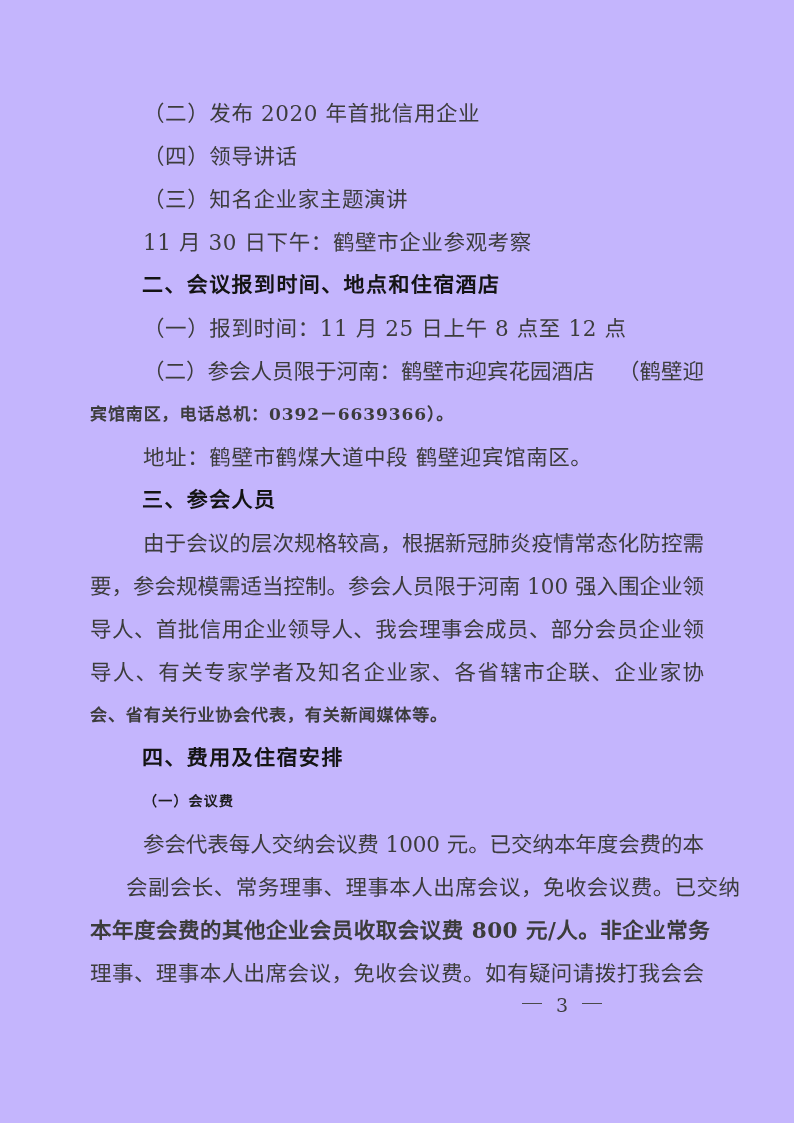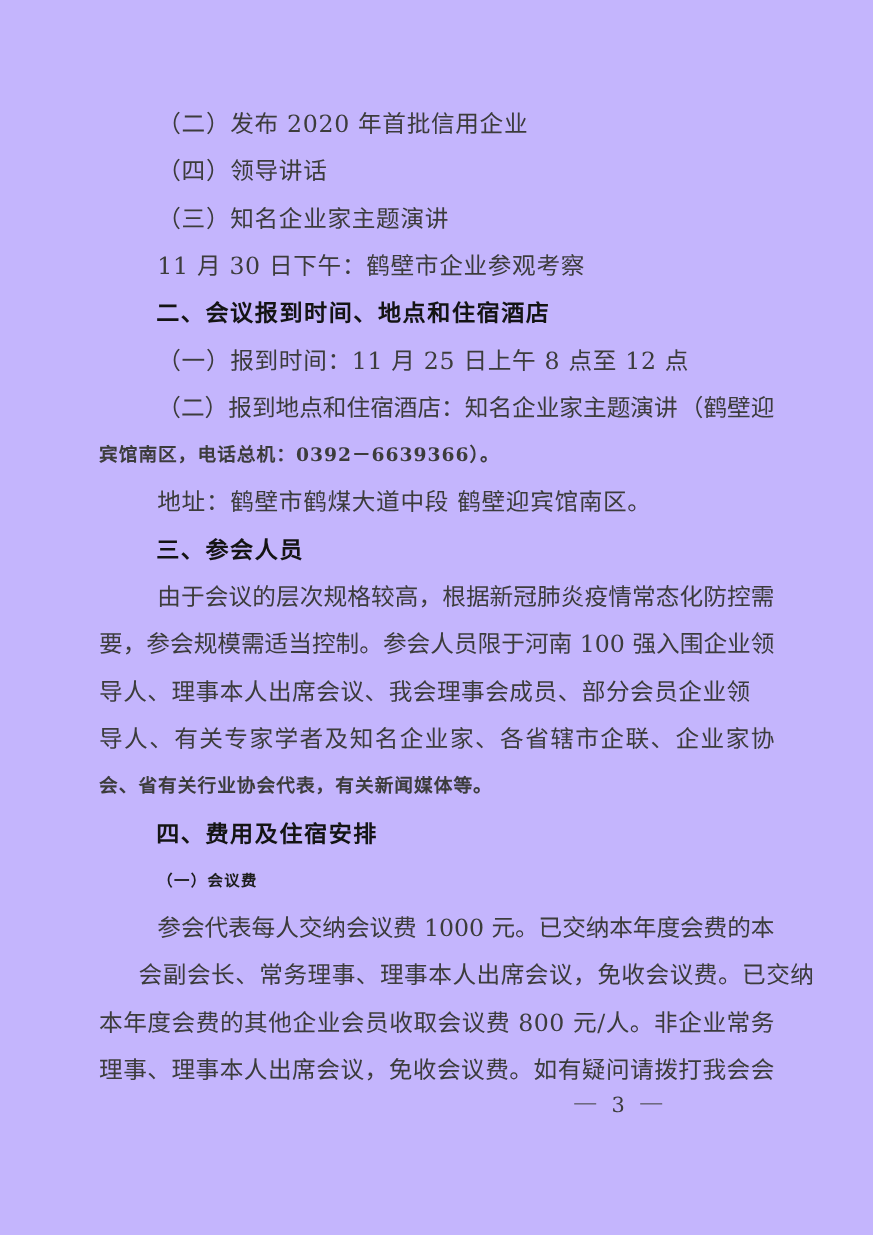--- a/index.html
+++ b/index.html
@@ -131,54 +131,54 @@
 
     <div class="line indent">（二）发布 2020 年首批信用企业</div>
     <div class="line indent">（四）领导讲话</div>
     <div class="line indent">（三）知名企业家主题演讲</div>
     <div class="line indent">11 月 30 日下午：鹤壁市企业参观考察</div>
 
     <div class="heading">二、会议报到时间、地点和住宿酒店</div>
     <div class="line indent">（一）报到时间：11 月 25 日上午 8 点至 12 点</div>
 
     <div class="jline first">
-      <span>（二）报到地点和住宿酒店：知名企业家主题演讲</span>
+      <span>（二）参会人员限于河南：鹤壁市迎宾花园酒店</span>
       <span>（鹤壁迎</span>
     </div>
     <div class="lline">宾馆南区，电话总机：0392－6639366）。</div>
 
     <div class="line indent">地址：鹤壁市鹤煤大道中段 鹤壁迎宾馆南区。</div>
 
     <div class="heading">三、参会人员</div>
 
     <div class="jline first">
       <span style="letter-spacing: 0.079px;">由于会议的层次规格较高，根据新冠肺炎疫情常态化防控需</span>
     </div>
     <div class="jline">
       <span style="letter-spacing: 0.009px;">要，参会规模需适当控制。参会人员限于河南 100 强入围企业领</span>
     </div>
     <div class="jline">
-      <span style="letter-spacing: 0.444px;">导人、理事本人出席会议、我会理事会成员、部分会员企业领</span>
+      <span style="letter-spacing: 0.444px;">导人、首批信用企业领导人、我会理事会成员、部分会员企业领</span>
     </div>
     <div class="jline">
       <span style="letter-spacing: 1.288px;">导人、有关专家学者及知名企业家、各省辖市企联、企业家协</span>
     </div>
     <div class="lline">会、省有关行业协会代表，有关新闻媒体等。</div>
 
     <div class="heading">四、费用及住宿安排</div>
     <div class="subheading">（一）会议费</div>
 
     <div class="jline first">
       <span style="letter-spacing: -0.068px;">参会代表每人交纳会议费 1000 元。已交纳本年度会费的本</span>
     </div>
     <div class="jline">
       <span style="letter-spacing: 0.444px; margin-left: 36px;">会副会长、常务理事、理事本人出席会议，免收会议费。已交纳</span>
     </div>
     <div class="jline">
-      <span style="letter-spacing: 0.485px;">本年度会费的其他企业会员收取会议费 800 元/人。非企业常务</span>
+      <span style="letter-spacing: 0.485px; font-weight: bold;">本年度会费的其他企业会员收取会议费 800 元/人。非企业常务</span>
     </div>
     <div class="jline">
       <span style="letter-spacing: 0.444px;">理事、理事本人出席会议，免收会议费。如有疑问请拨打我会会</span>
     </div>
 
   </div>
 
   <div class="footer">
     <span class="footer-inner">
       <span class="foot-dash"></span>

